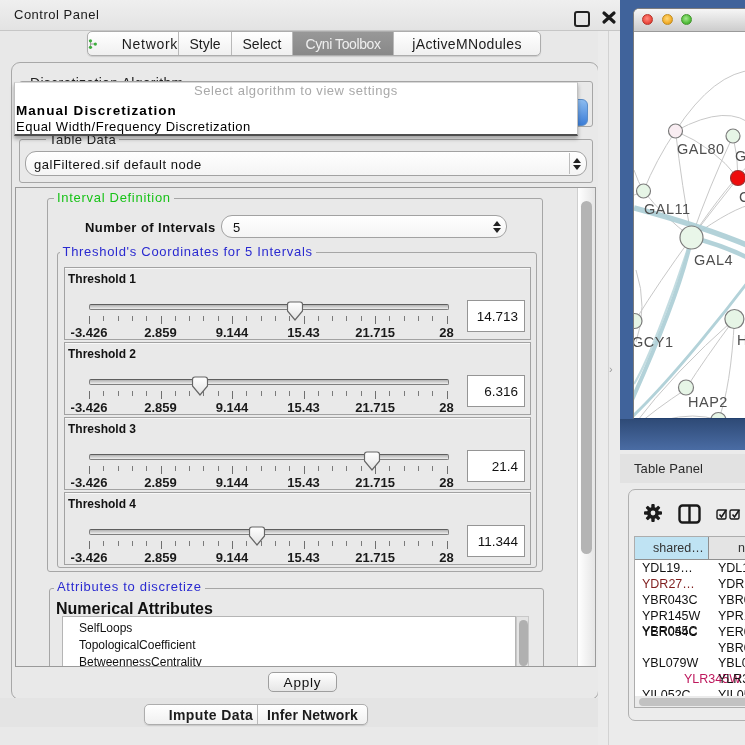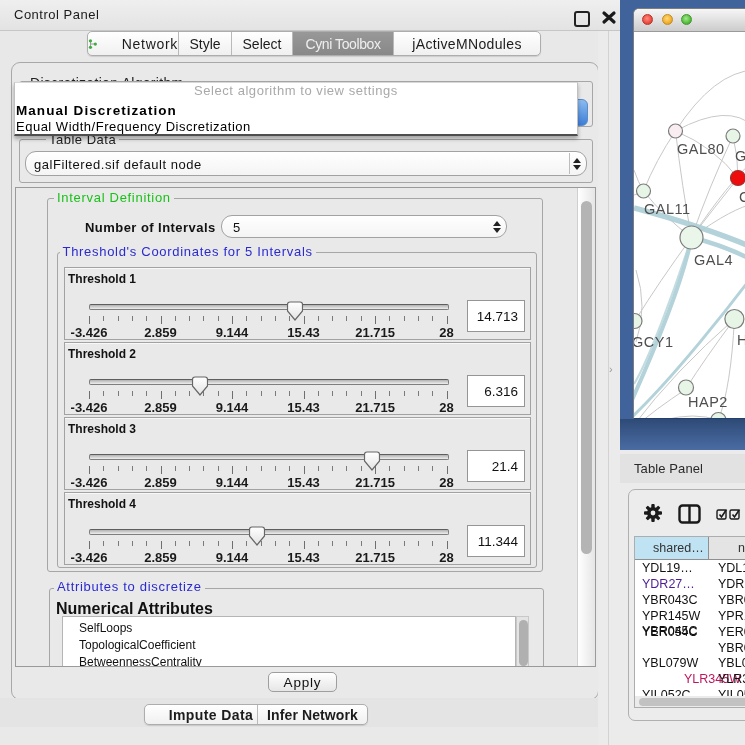--- a/index.html
+++ b/index.html
@@ -282,21 +282,21 @@
     </svg>
 <div style="position:absolute;left:5px;top:46px;width:120px;height:172px;background:#ffffff;border:1px solid #adadad;box-sizing:border-box;overflow:hidden;">
 <div style="position:absolute;left:0;top:0;width:74px;height:23px;background:#bfe3f3;border-right:1px solid #8f8f8f;border-bottom:1px solid #8f8f8f;box-sizing:border-box;font-size:12.5px;color:#333;">
         <span style="position:absolute;left:18px;top:4px;">shared…</span>
       </div>
 <div style="position:absolute;left:74px;top:0;width:46px;height:23px;background:#e4e4e4;border-bottom:1px solid #8f8f8f;box-sizing:border-box;font-size:12.5px;color:#333;">
         <span style="position:absolute;left:29px;top:4px;">na</span>
       </div>
 <div style="position:absolute;left:7px;top:24.0px;font-size:12.5px;color:#111;white-space:nowrap;">YDL19…</div>
 <div style="position:absolute;left:83px;top:24.0px;font-size:12.5px;color:#111;white-space:nowrap;">YDL19</div>
-<div style="position:absolute;left:7px;top:39.9px;font-size:12.5px;color:#4c1d95;white-space:nowrap;">YDR27…</div>
+<div style="position:absolute;left:7px;top:39.9px;font-size:12.5px;color:#7f1d1d;white-space:nowrap;">YDR27…</div>
 <div style="position:absolute;left:83px;top:39.9px;font-size:12.5px;color:#111;white-space:nowrap;">YDR27</div>
 <div style="position:absolute;left:7px;top:55.8px;font-size:12.5px;color:#111;white-space:nowrap;">YBR043C</div>
 <div style="position:absolute;left:83px;top:55.8px;font-size:12.5px;color:#111;white-space:nowrap;">YBR04</div>
 <div style="position:absolute;left:7px;top:71.7px;font-size:12.5px;color:#111;white-space:nowrap;">YPR145W</div>
 <div style="position:absolute;left:83px;top:71.7px;font-size:12.5px;color:#111;white-space:nowrap;">YPR14</div>
 <div style="position:absolute;left:7px;top:87.6px;font-size:12.5px;color:#111;white-space:nowrap;">YER054C</div>
 <div style="position:absolute;left:83px;top:87.6px;font-size:12.5px;color:#111;white-space:nowrap;">YER05</div>
 <div style="position:absolute;left:7px;top:87px;font-size:12.5px;color:#111;white-space:nowrap;">YBR045C</div>
 <div style="position:absolute;left:83px;top:103.5px;font-size:12.5px;color:#111;white-space:nowrap;">YBR04</div>
 <div style="position:absolute;left:7px;top:119.4px;font-size:12.5px;color:#111;white-space:nowrap;">YBL079W</div>

